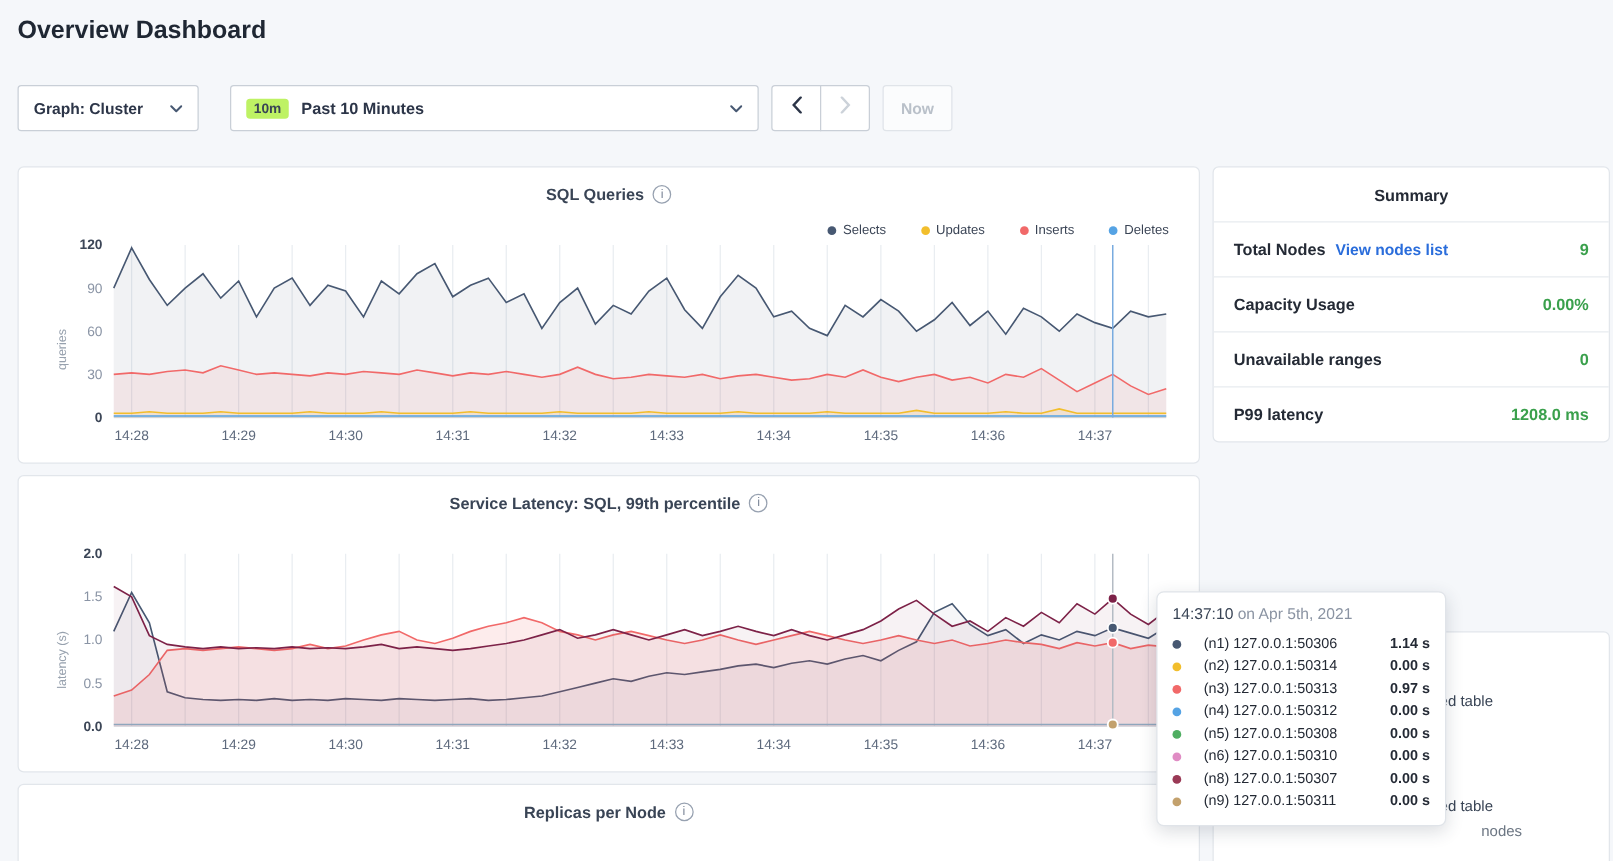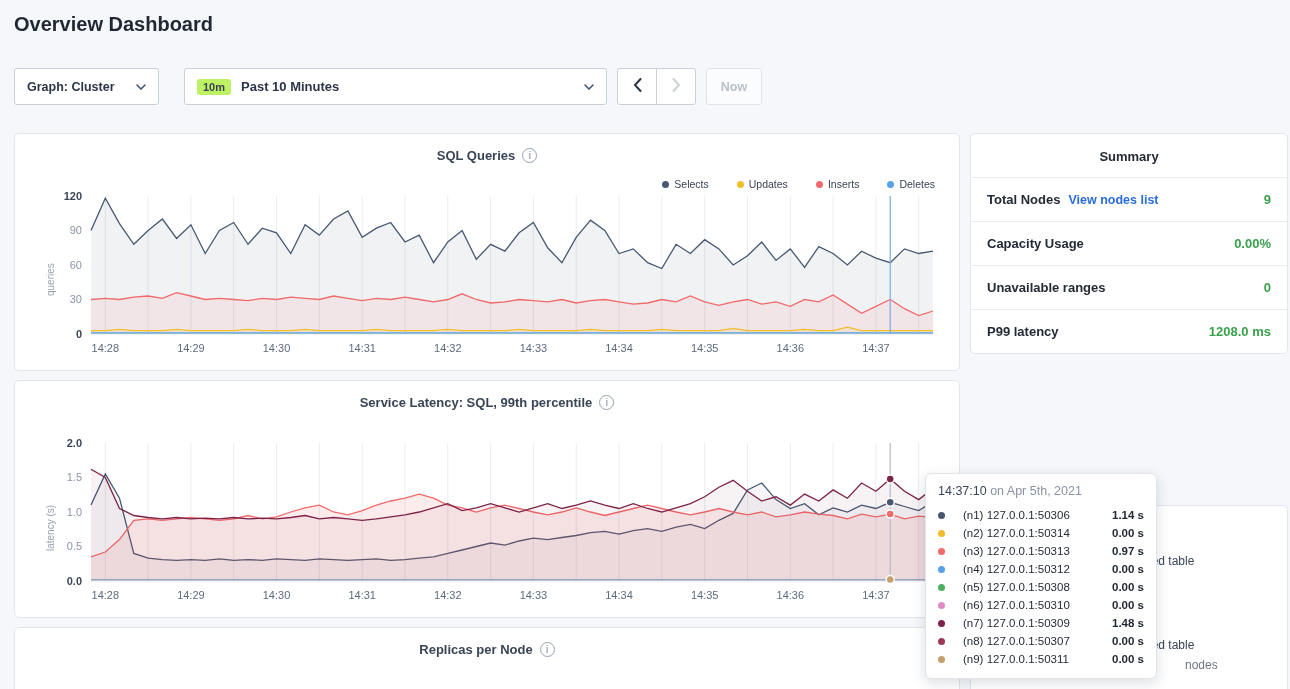--- a/index.html
+++ b/index.html
@@ -302,25 +302,20 @@
         <span class="tt-dot" style="background:#4fae62"></span>
         <span class="tt-label">(n5) 127.0.0.1:50308</span>
         <span class="tt-val">0.00 s</span>
       </div>
       <div class="tt-row">
         <span class="tt-dot" style="background:#e08cc4"></span>
         <span class="tt-label">(n6) 127.0.0.1:50310</span>
         <span class="tt-val">0.00 s</span>
       </div>
       <div class="tt-row">
-        <span class="tt-dot" style="background:#7d2248"></span>
-        <span class="tt-label">(n7) 127.0.0.1:50309</span>
-        <span class="tt-val">1.48 s</span>
-      </div>
-      <div class="tt-row">
         <span class="tt-dot" style="background:#9a3a56"></span>
         <span class="tt-label">(n8) 127.0.0.1:50307</span>
         <span class="tt-val">0.00 s</span>
       </div>
       <div class="tt-row">
         <span class="tt-dot" style="background:#c3a16d"></span>
         <span class="tt-label">(n9) 127.0.0.1:50311</span>
         <span class="tt-val">0.00 s</span>
       </div>
     </div>

